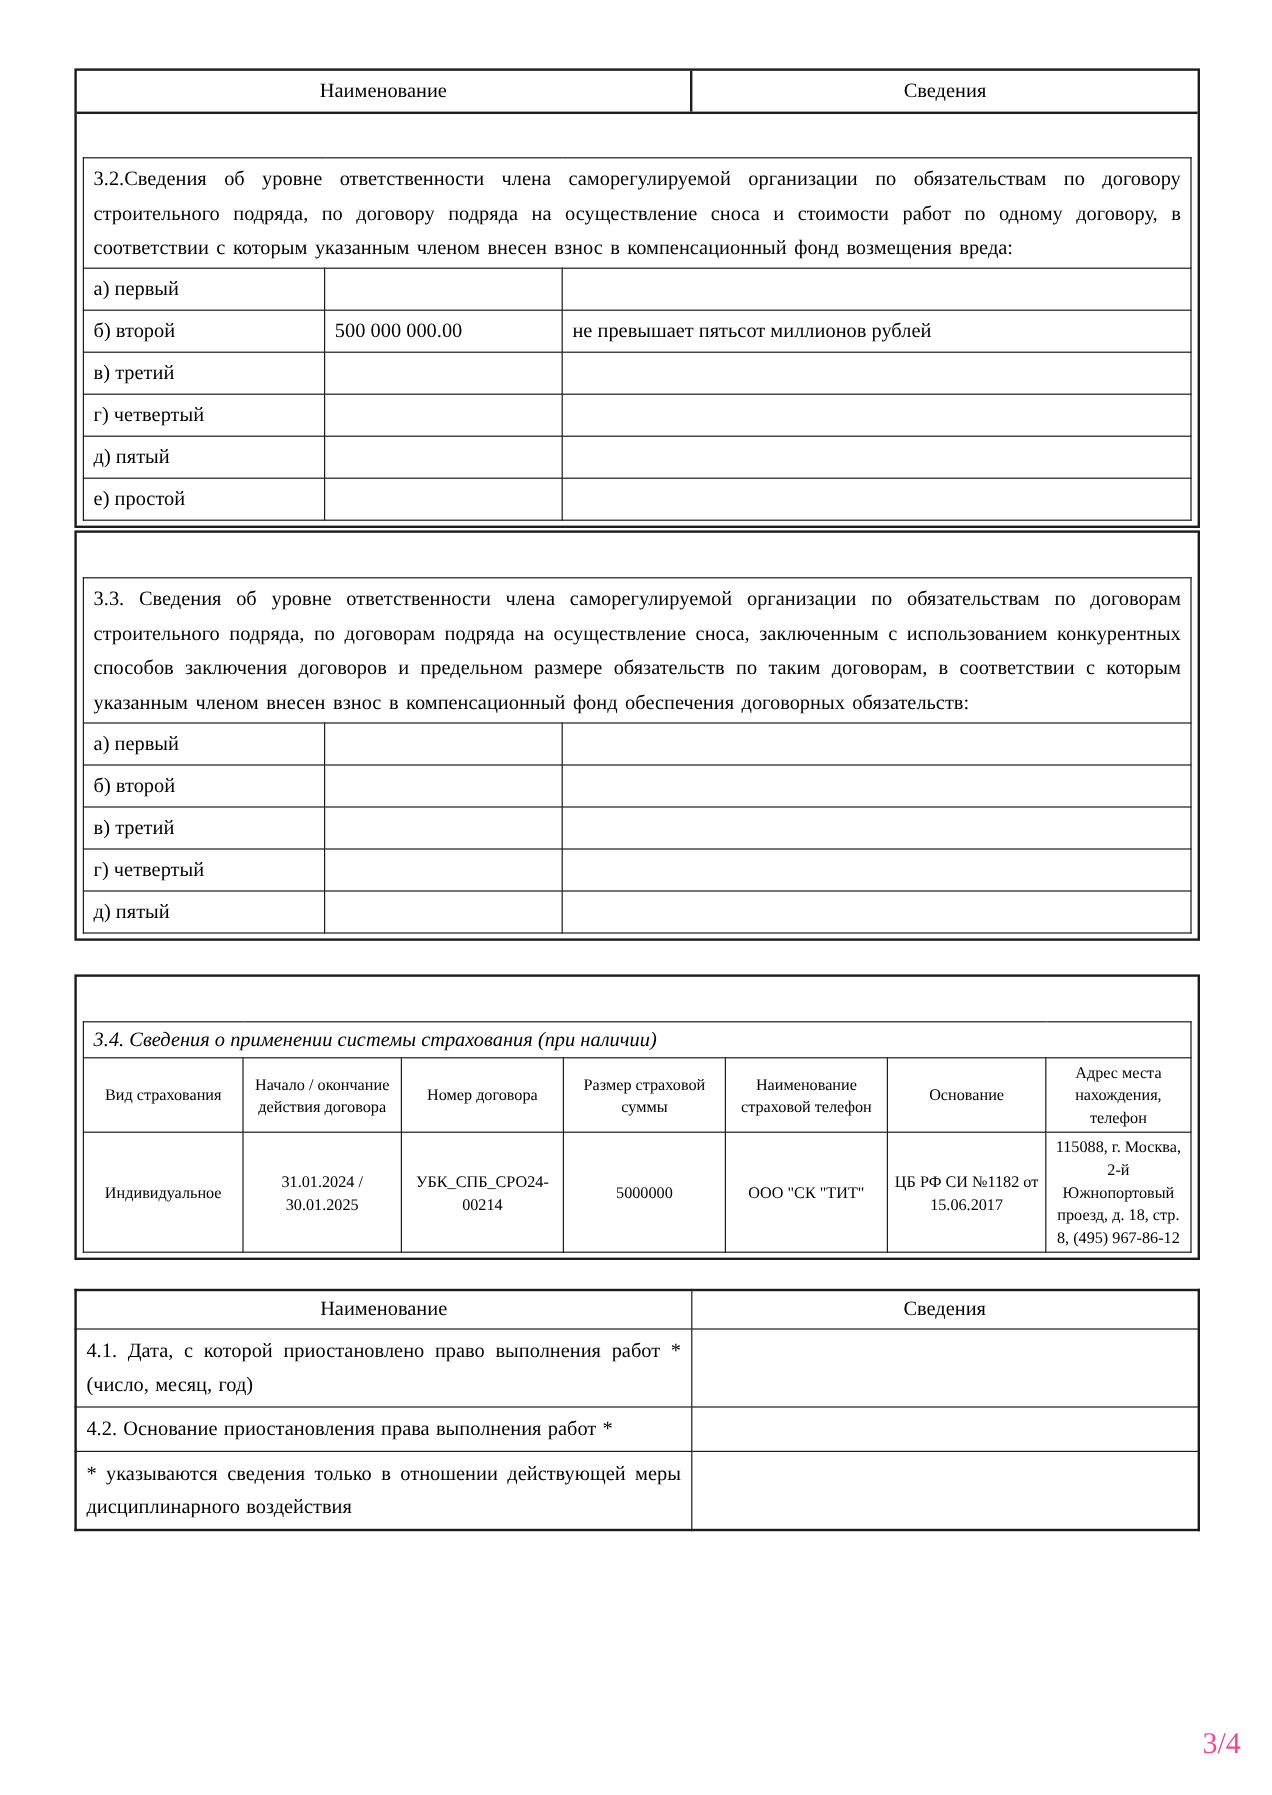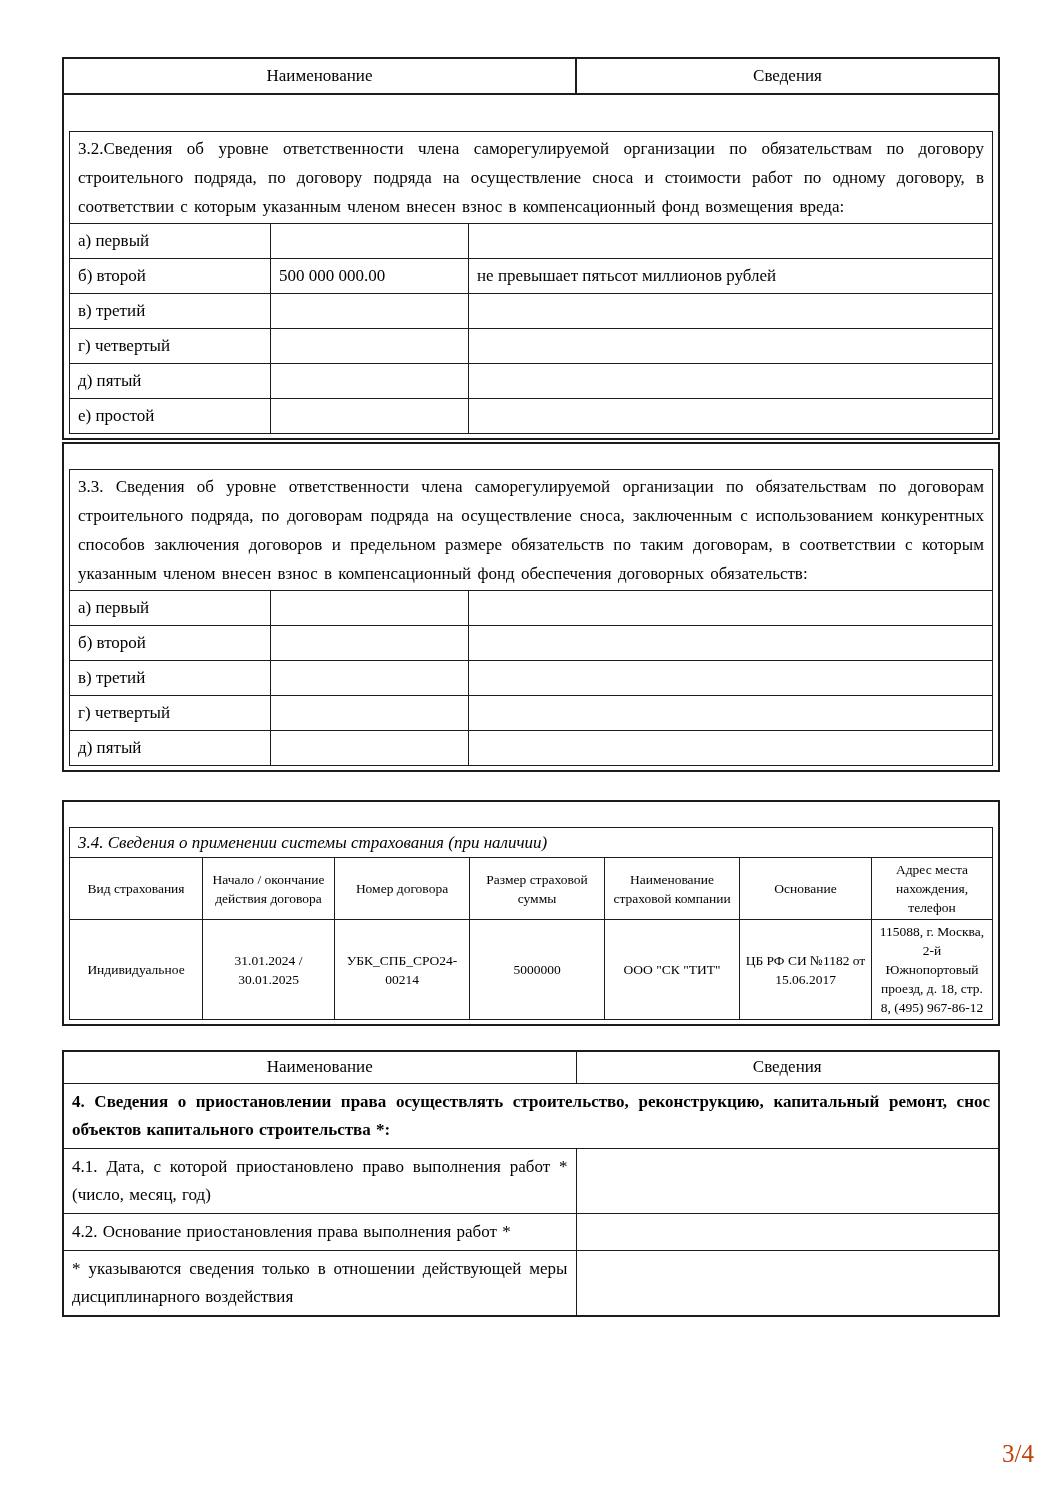--- a/index.html
+++ b/index.html
@@ -17,21 +17,21 @@
     border:2px solid #1c1c1c;background:#fff;
   }
   .hdr-row{display:flex;border-bottom:2px solid #1c1c1c;}
   .hdr-cell{
     height:34px;display:flex;align-items:center;justify-content:center;
     font-size:17px;box-sizing:border-box;
   }
   .hdr-cell.c1{width:513px;border-right:2px solid #1c1c1c;}
   .hdr-cell.c2{flex:1;}
   .frame-body{padding:36px 5px 4px 5px;}
-  .frame-body.tight{padding:25px 5px 4px 5px;}
+  .frame-body.tight{padding:25px 5px 4px 5px;margin-top:12px;}
 
   table.inner{
     width:100%;border-collapse:collapse;table-layout:fixed;
     border:1px solid #000000;
   }
   table.inner td{
     border:1px solid #1c1c1c;font-size:17px;vertical-align:middle;
     padding:2px 8px;box-sizing:border-box;overflow:hidden;
   }
   td.para{
@@ -60,21 +60,21 @@
     padding:4px 8px;word-spacing:1px;
   }
   table.t4 td.lbl4{
     text-align:justify;line-height:28px;padding:4px 8px;word-spacing:1px;margin-left:37px;
   }
   .gap-c{margin-top:28px;}
   .gap-b{margin-top:2px;}
 
   .pagenum{
     position:absolute;top:1440px;right:26px;
-    font-size:25px;color:#c2410c;
+    font-size:25px;color:#ec4899;
   }
 </style>
 </head>
 <body>
 
 <div class="page">
 
   <section class="frame">
     <div class="hdr-row">
       <div class="hdr-cell c1">Наименование</div>
@@ -182,21 +182,21 @@
         </colgroup>
         <tbody>
             <tr>
           <td colspan="7" class="ins-title">3.4. Сведения о применении системы страхования (при наличии)</td>
         </tr>
         <tr class="ins-head">
           <td>Вид страхования</td>
           <td>Начало / окончание действия договора</td>
           <td>Номер договора</td>
           <td>Размер страховой суммы</td>
-          <td>Наименование страховой компании</td>
+          <td>Наименование страховой телефон</td>
           <td>Основание</td>
           <td>Адрес места нахождения, телефон</td>
         </tr>
         <tr class="ins-data">
           <td>Индивидуальное</td>
           <td>31.01.2024 / 30.01.2025</td>
           <td>УБК_СПБ_СРО24-00214</td>
           <td>5000000</td>
           <td>ООО "СК "ТИТ"</td>
           <td>ЦБ РФ СИ №1182 от 15.06.2017</td>
@@ -211,23 +211,20 @@
     <colgroup>
         <col style="width:513px">
         <col>
       </colgroup>
     <tbody>
         <tr>
       <td class="h">Наименование</td>
       <td class="h">Сведения</td>
     </tr>
     <tr>
-      <td colspan="2" class="bold-row">4. Сведения о приостановлении права осуществлять строительство, реконструкцию, капитальный ремонт, снос объектов капитального строительства *:</td>
-    </tr>
-    <tr>
       <td class="lbl4">4.1. Дата, с которой приостановлено право выполнения работ * (число, месяц, год)</td>
       <td></td>
     </tr>
     <tr>
       <td class="lbl4">4.2. Основание приостановления права выполнения работ *</td>
       <td></td>
     </tr>
     <tr>
       <td class="lbl4">* указываются сведения только в отношении действующей меры дисциплинарного воздействия</td>
       <td></td>

